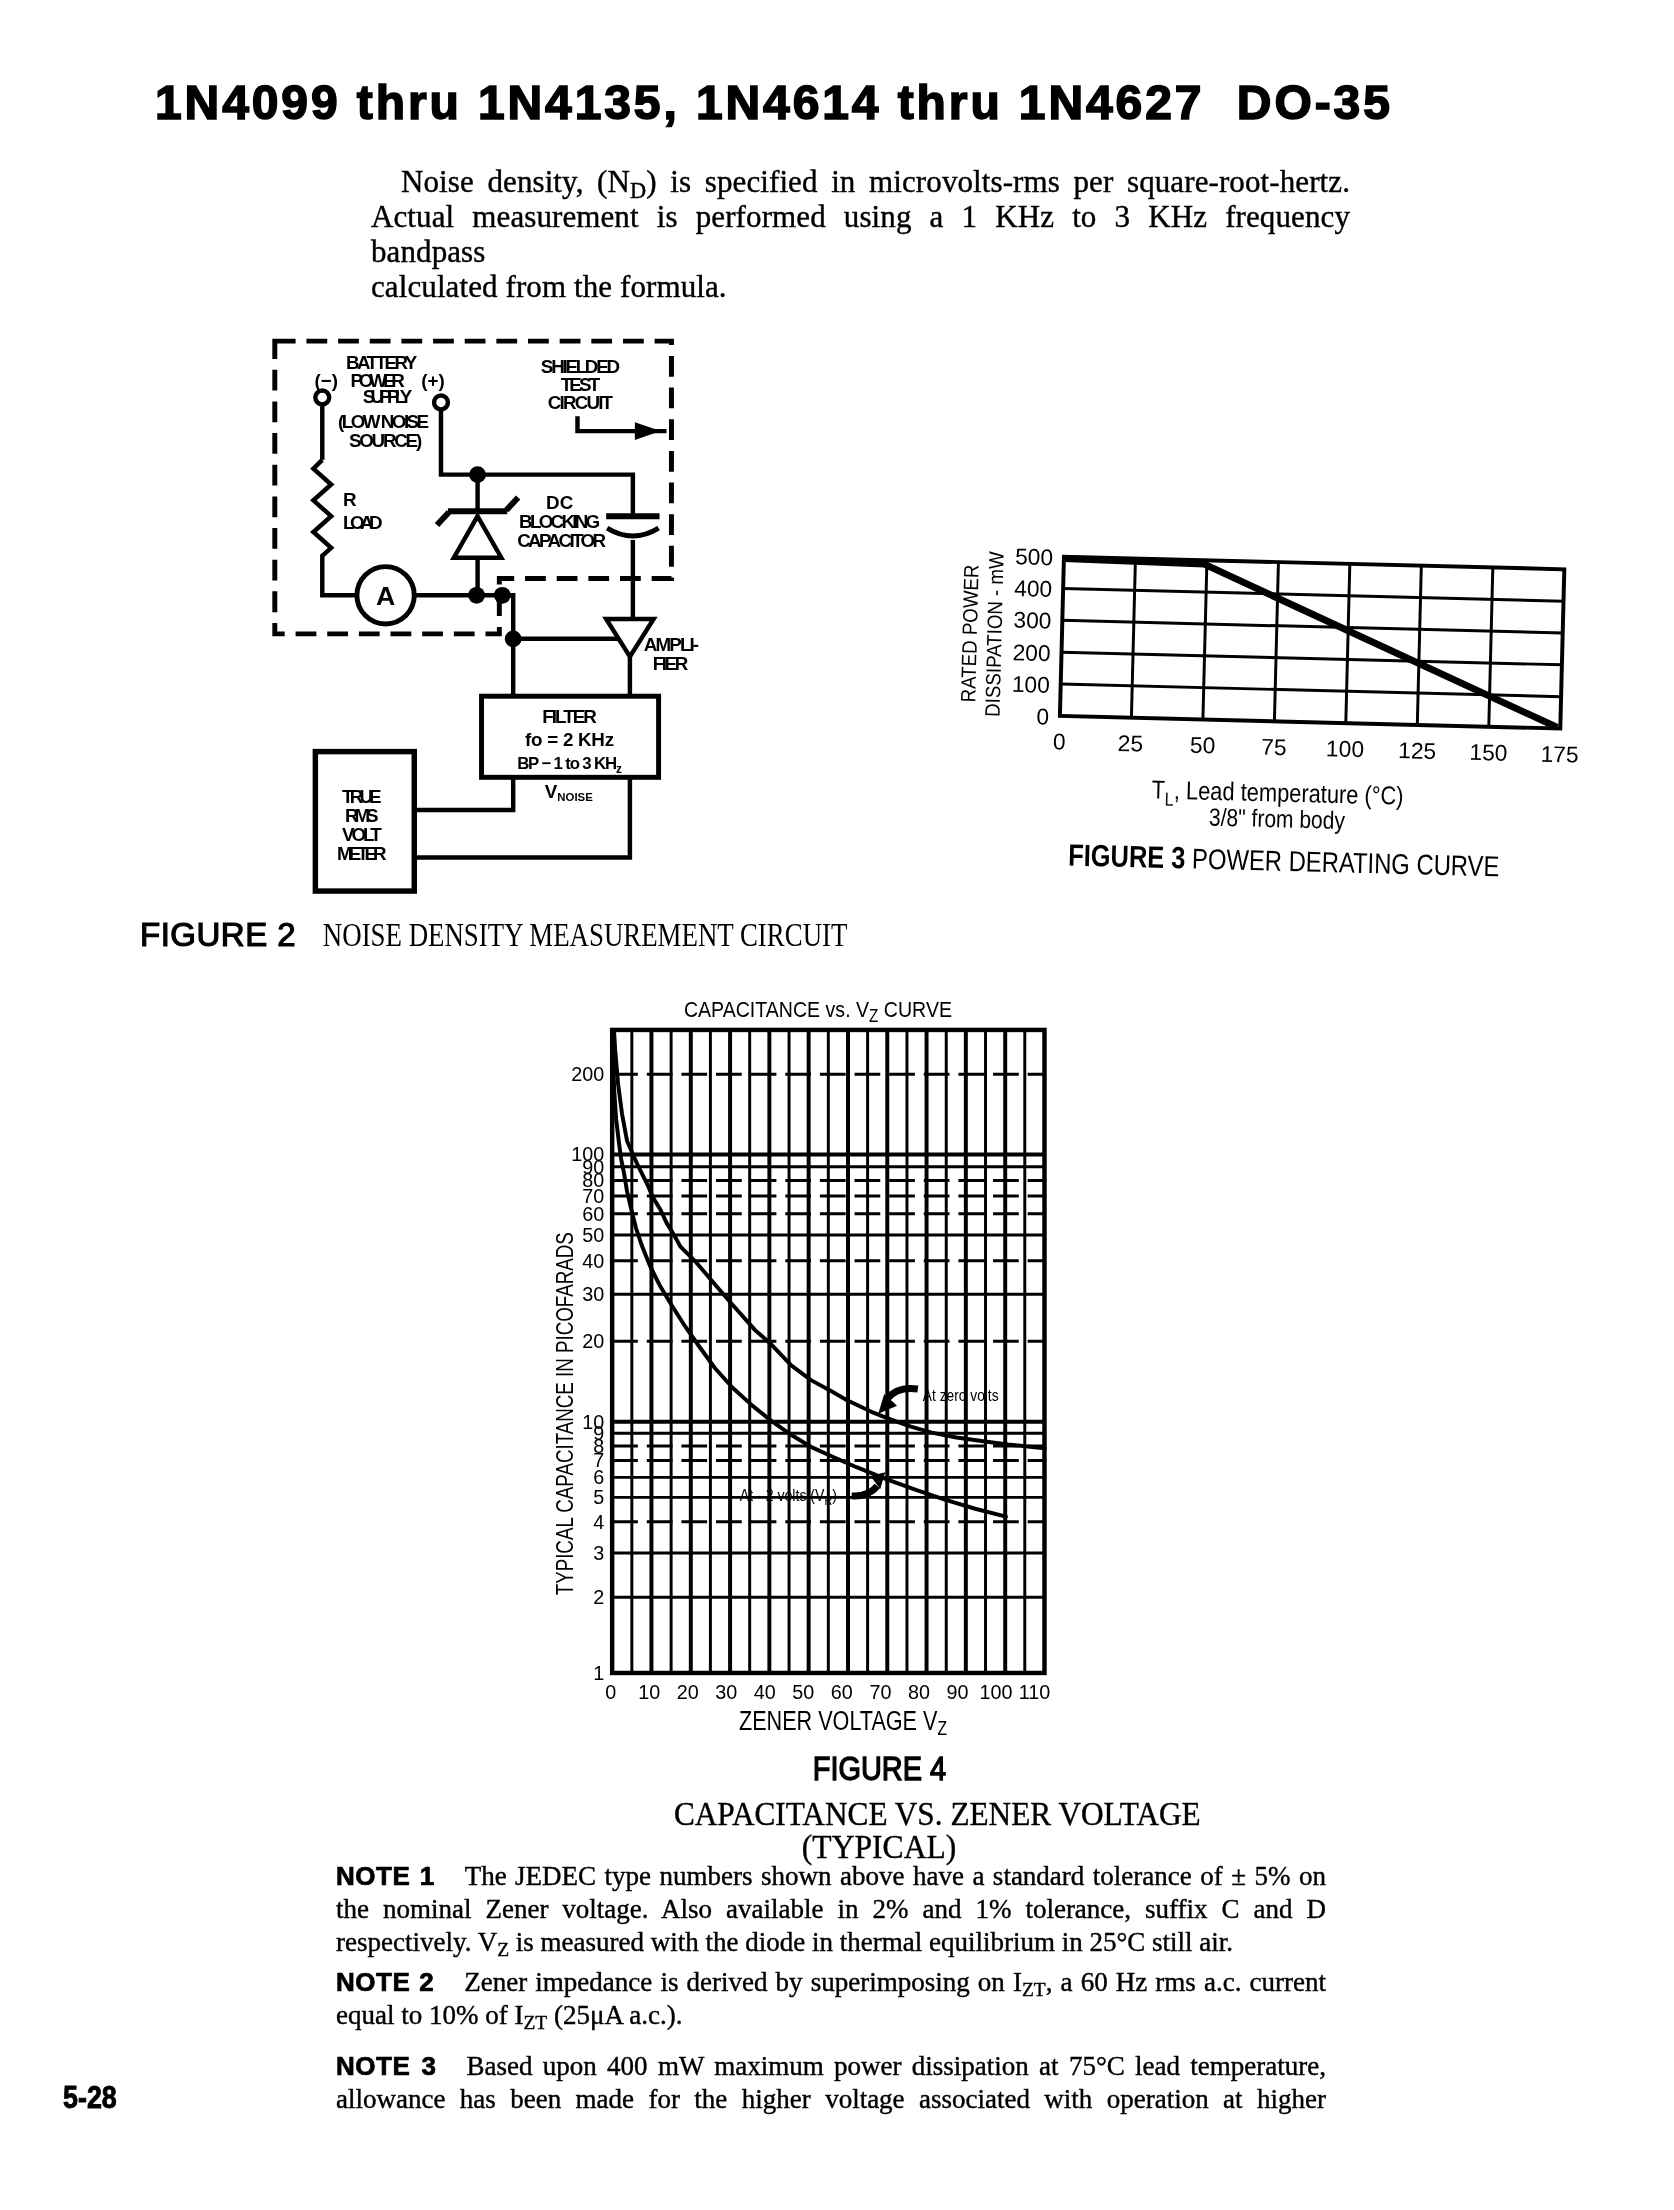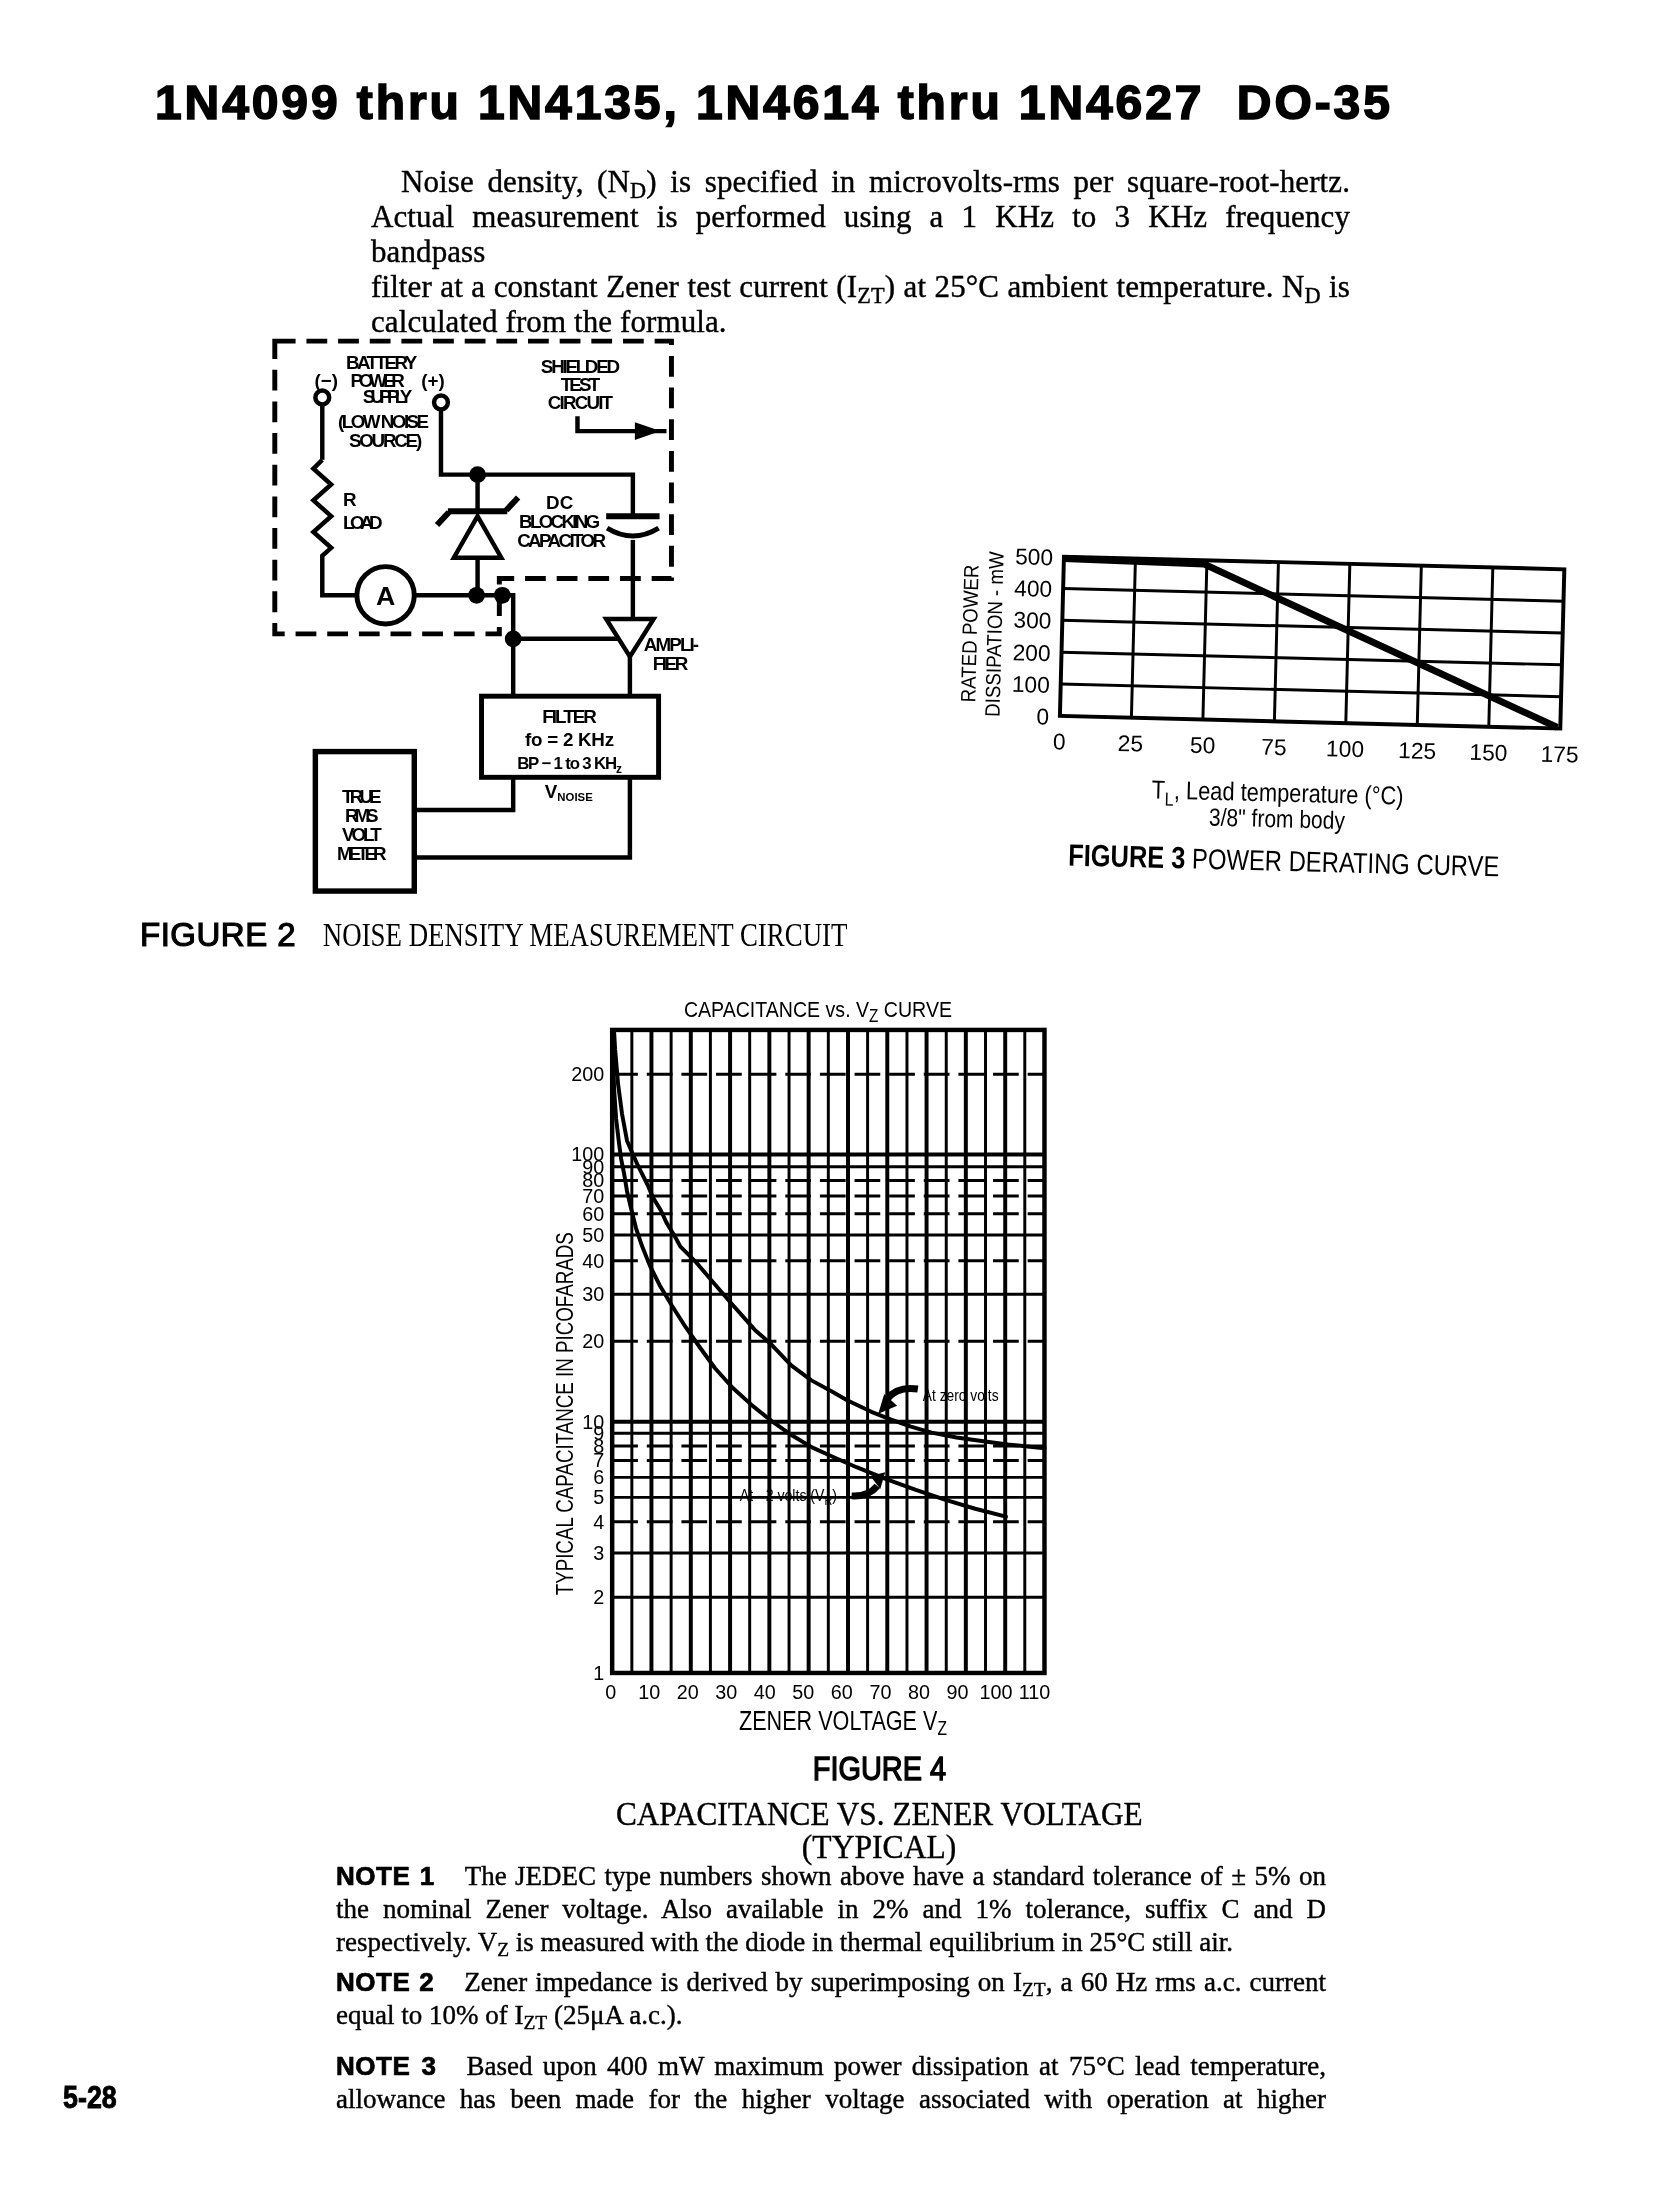--- a/index.html
+++ b/index.html
@@ -15,21 +15,21 @@
   sub{font-size:72%;vertical-align:baseline;position:relative;top:0.25em;line-height:0;}
   #fig2cap{left:140px;top:916px;white-space:nowrap;}
   #fig2cap b{font-size:33px;font-weight:normal;letter-spacing:0.5px;-webkit-text-stroke:1.2px #000;}
   #fig2cap span{font-family:"Liberation Serif",serif;font-size:34px;display:inline-block;
                 transform:scaleX(0.79);transform-origin:left;}
   #zvlab{left:645px;top:1706px;width:396px;text-align:center;font-size:27px;}
   #zvlab>span{display:inline-block;transform:scaleX(0.80);}
   #fig4lab{left:681px;top:1749px;width:396px;text-align:center;font-size:34px;font-weight:normal;
            -webkit-text-stroke:1.4px #000;}
   #fig4lab>span{display:inline-block;transform:scaleX(0.85);}
-  #cap1{left:535px;top:1795px;width:689px;text-align:center;font-size:34px;}
+  #cap1{left:535px;top:1795px;width:689px;text-align:right;font-size:34px;}
   #cap1>span{display:inline-block;transform:scaleX(0.92);}
   #cap2{left:535px;top:1828px;width:689px;text-align:center;font-size:34px;}
   #cap2>span{display:inline-block;transform:scaleX(0.93);}
   .note{left:336px;width:990px;font-size:27px;line-height:33px;
         font-family:"Liberation Serif",serif;-webkit-text-stroke:0.4px #000;}
   .note b{font-family:"Liberation Sans",sans-serif;font-size:26px;letter-spacing:0.5px;
           -webkit-text-stroke:0.7px #000;}
   .tb{display:inline-block;width:30px;}
   #note1{top:1860px;}
   #note2{top:1966px;}
@@ -37,21 +37,20 @@
   #pageno{left:63px;top:2079px;font-size:32px;font-weight:bold;letter-spacing:0px;
           -webkit-text-stroke:0.9px #000;transform:scaleX(0.84);transform-origin:left;}
 </style>
 </head>
 <body>
 <div class="abs" id="title">1N4099 thru 1N4135, 1N4614 thru 1N4627&nbsp; DO-35</div>
 
 <div class="abs ser" id="para">
 <div class="jl"><span class="in"></span>Noise density, (N<sub>D</sub>) is specified in microvolts-rms per square-root-hertz.</div>
 <div class="jl">Actual measurement is performed using a 1 KHz to 3 KHz frequency bandpass</div>
-<div class="jl">filter at a constant Zener test current (I<sub>ZT</sub>) at 25°C ambient temperature. N<sub>D</sub> is</div>
 <div>calculated from the formula.</div>
 </div>
 
 <svg class="abs" id="fig2" style="left:257px;top:327px;" width="455" height="594" viewBox="260 330 460 600" fill="none" stroke="#000">
 
   <path d="M278,344 L679,344 L679,584 L505,584 L505,640 L278,640 Z" stroke-width="5" stroke-dasharray="21 11"></path>
 
   <circle cx="326" cy="401" r="7" stroke-width="4.5"></circle>
   <circle cx="446" cy="406" r="7" stroke-width="4.5"></circle>
 

